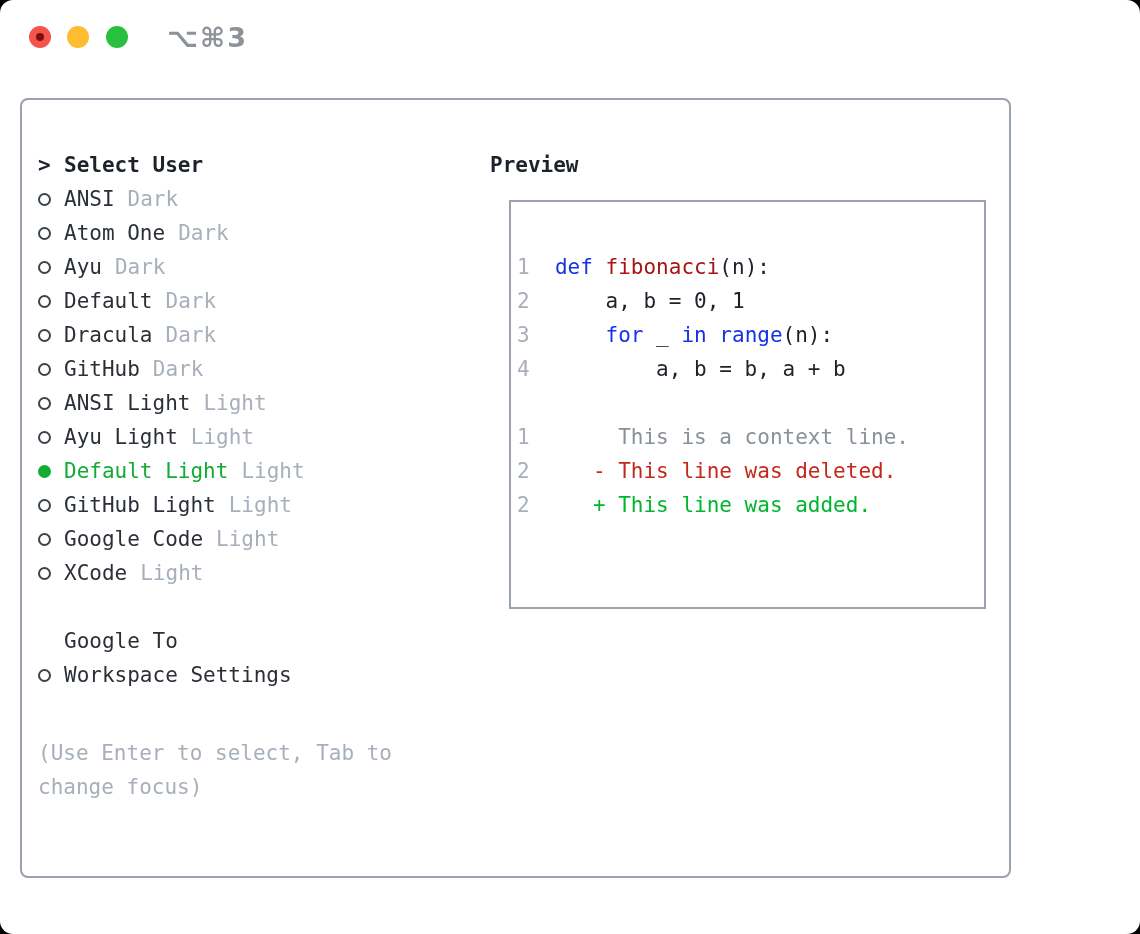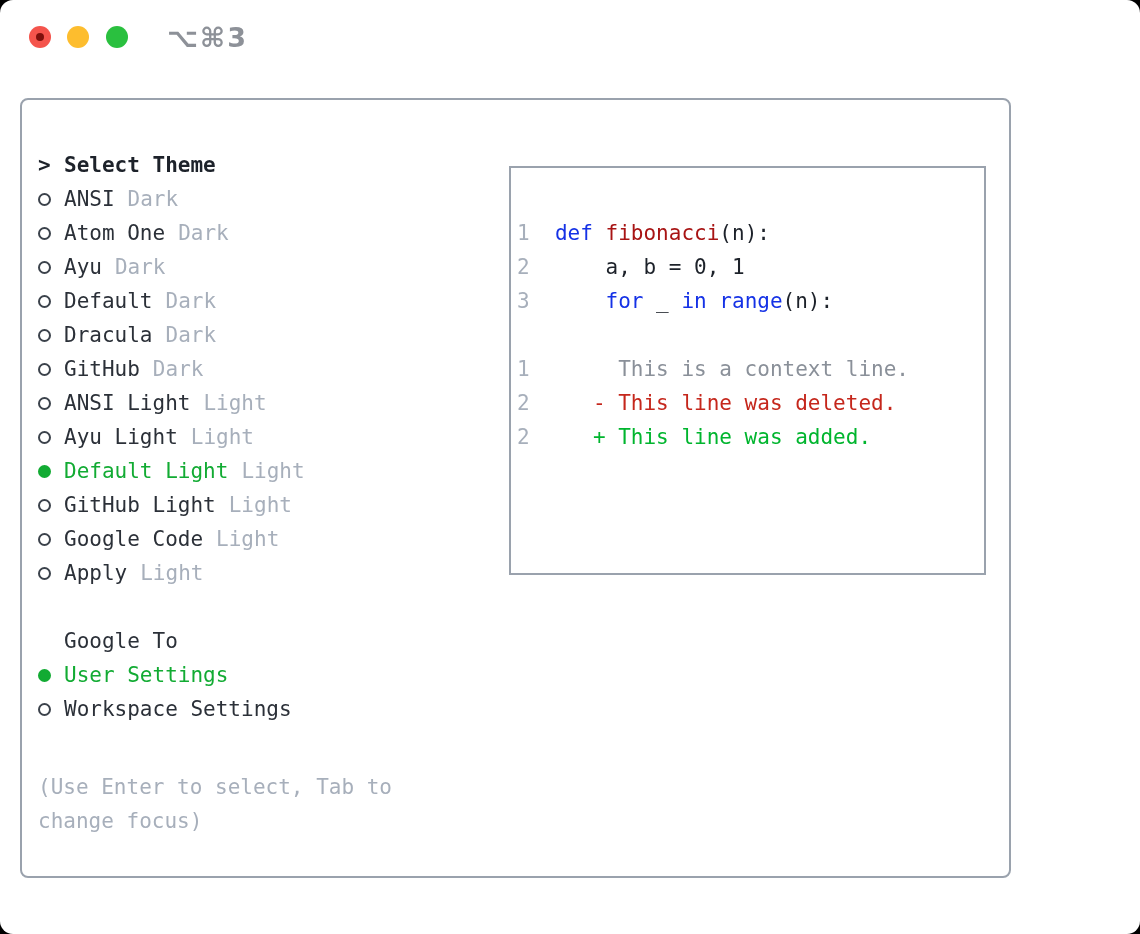--- a/index.html
+++ b/index.html
@@ -90,61 +90,62 @@
       <span class="tl yellow"></span>
       <span class="tl green"></span>
       <span class="shortcut">⌥⌘3</span>
     </div>
 
     <div class="panel">
 
       <div class="left-col">
         <div class="row">
           <span class="marker"><span class="focus-caret">&gt;</span></span>
-          <span class="section-title">Select Theme</span>
+          <span class="section-title">Select User</span>
         </div>
 
         <div id="theme-list">
             <div class="row item"><span class="marker"><span class="radio"></span></span><span class="item-name">ANSI</span><span class="item-tag">Dark</span></div>
             <div class="row item"><span class="marker"><span class="radio"></span></span><span class="item-name">Atom One</span><span class="item-tag">Dark</span></div>
             <div class="row item"><span class="marker"><span class="radio"></span></span><span class="item-name">Ayu</span><span class="item-tag">Dark</span></div>
             <div class="row item"><span class="marker"><span class="radio"></span></span><span class="item-name">Default</span><span class="item-tag">Dark</span></div>
             <div class="row item"><span class="marker"><span class="radio"></span></span><span class="item-name">Dracula</span><span class="item-tag">Dark</span></div>
             <div class="row item"><span class="marker"><span class="radio"></span></span><span class="item-name">GitHub</span><span class="item-tag">Dark</span></div>
             <div class="row item"><span class="marker"><span class="radio"></span></span><span class="item-name">ANSI Light</span><span class="item-tag">Light</span></div>
             <div class="row item"><span class="marker"><span class="radio"></span></span><span class="item-name">Ayu Light</span><span class="item-tag">Light</span></div>
             <div class="row item selected"><span class="marker"><span class="radio on"></span></span><span class="item-name">Default Light</span><span class="item-tag">Light</span></div>
             <div class="row item"><span class="marker"><span class="radio"></span></span><span class="item-name">GitHub Light</span><span class="item-tag">Light</span></div>
             <div class="row item"><span class="marker"><span class="radio"></span></span><span class="item-name">Google Code</span><span class="item-tag">Light</span></div>
-            <div class="row item"><span class="marker"><span class="radio"></span></span><span class="item-name">Apply</span><span class="item-tag">Light</span></div>
+            <div class="row item"><span class="marker"><span class="radio"></span></span><span class="item-name">XCode</span><span class="item-tag">Light</span></div>
           </div>
 
         <div class="row spacer"></div>
 
         <div class="row">
           <span class="marker"></span>
           <span class="section-title regular">Google To</span>
         </div>
 
         <div id="apply-list">
-            <div class="row item selected"><span class="marker"><span class="radio on"></span></span><span class="item-name" style="color: rgb(18, 171, 51);">User Settings</span></div>
             <div class="row item"><span class="marker"><span class="radio"></span></span><span class="item-name">Workspace Settings</span></div>
           </div>
 
         <div class="row spacer"></div>
 
         <div class="help">(Use Enter to select, Tab to change focus)</div>
       </div>
 
       <div class="right-col">
+        <div class="preview-title">Preview</div>
         <div class="preview-box">
           <div id="code-block">
               <div class="code-line"><span class="ln">1</span><span class="pl">  </span><span class="kw">def</span><span class="pl"> </span><span class="fn">fibonacci</span><span class="pl">(n):</span></div>
               <div class="code-line"><span class="ln">2</span><span class="pl">  </span><span class="pl">    a, b = 0, 1</span></div>
               <div class="code-line"><span class="ln">3</span><span class="pl">  </span><span class="pl">    </span><span class="kw">for</span><span class="pl"> _ </span><span class="kw">in</span><span class="pl"> </span><span class="kw">range</span><span class="pl">(n):</span></div>
+              <div class="code-line"><span class="ln">4</span><span class="pl">  </span><span class="pl">        a, b = b, a + b</span></div>
             </div>
           <div class="blank-line"></div>
           <div id="diff-block">
               <div class="code-line"><span class="ln">1</span><span class="pl">       </span><span class="context">This is a context line.</span></div>
               <div class="code-line"><span class="ln">2</span><span class="pl">     </span><span class="deleted">- </span><span class="deleted">This line was deleted.</span></div>
               <div class="code-line"><span class="ln">2</span><span class="pl">     </span><span class="added">+ </span><span class="added">This line was added.</span></div>
             </div>
         </div>
       </div>
 

